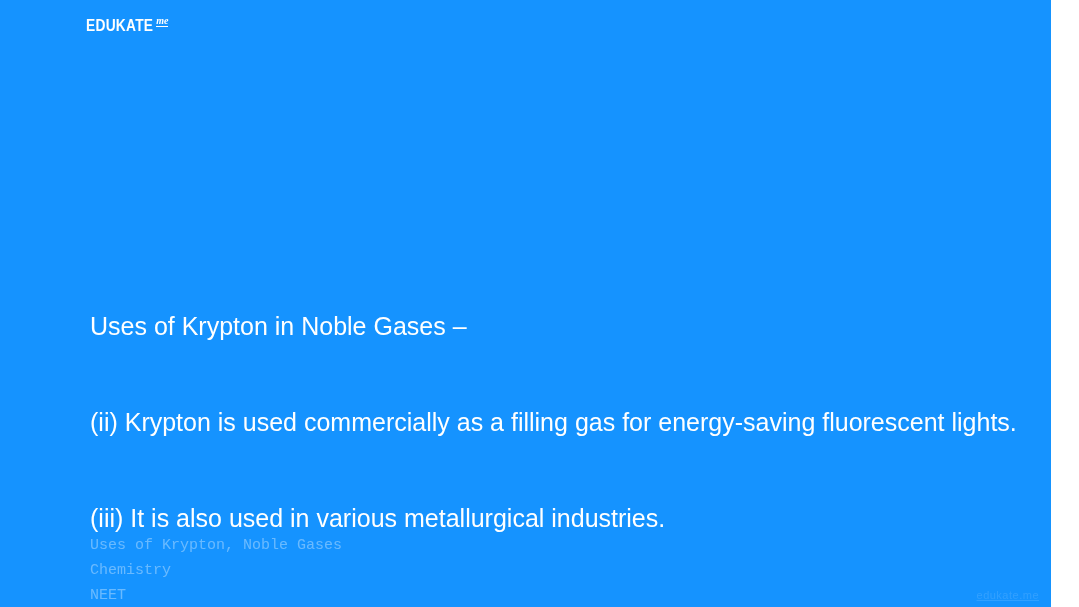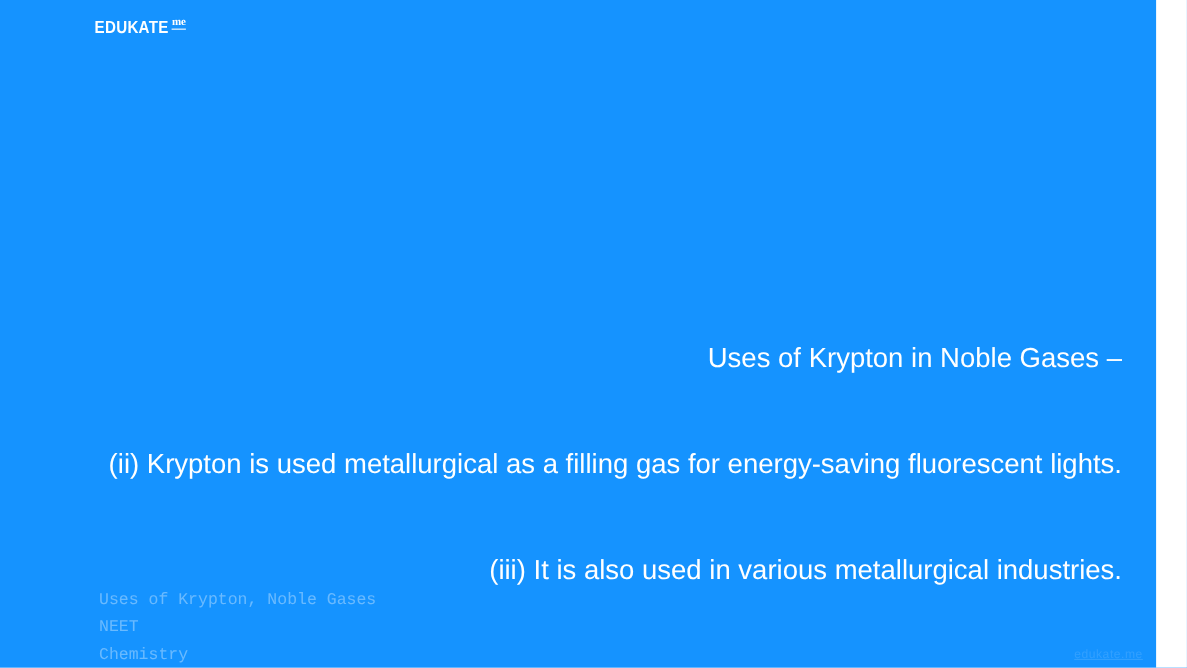--- a/index.html
+++ b/index.html
@@ -38,20 +38,21 @@
     font-weight: bold;
     font-size: 16px;
     letter-spacing: 0.3px;
     color: #ffffff;
     transform: scaleX(0.86);
     transform-origin: left top;
     display: inline-block;
   }
   .brand-sup {
     font-family: "Liberation Serif", serif;
+    font-style: italic;
     font-size: 10px;
     font-weight: 600;
     color: #ffffff;
     position: relative;
     top: -2px;
     margin-left: -8px;
     border-bottom: 1.5px solid #ffffff;
     padding-bottom: 0px;
     line-height: 1;
     display: inline-block;
@@ -80,21 +81,20 @@
     width: 930px;
     font-family: "Liberation Sans", sans-serif;
     font-weight: normal;
     font-size: 25px;
     line-height: 32px;
     color: #ffffff;
     white-space: pre-wrap;
   }
   .body-line {
     display: block;
-    text-align: right;
   }
 
   
   .footer {
     position: absolute;
     left: 90px;
     top: 533px;
     font-family: Liberation Mono, monospace;
     font-size: 15px;
     line-height: 25px;
@@ -123,26 +123,26 @@
 <div class="slide">
 
   <div class="brand">
     <span class="brand-word">EDUKATE</span>
     <span class="brand-sup">me</span>
   </div>
 
 
   <div class="body-text">
     <span class="body-line">Uses of Krypton in Noble Gases –</span>
-    <span class="body-line">(ii) Krypton is used metallurgical as a filling gas for energy-saving fluorescent lights.</span>
+    <span class="body-line">(ii) Krypton is used commercially as a filling gas for energy-saving fluorescent lights.</span>
     <span class="body-line">(iii) It is also used in various metallurgical industries.</span>
     
   </div>
 
   <div class="footer">
     <span class="footer-line">Uses of Krypton, Noble Gases</span>
+    <span class="footer-line">Chemistry</span>
     <span class="footer-line">NEET</span>
-    <span class="footer-line">Chemistry</span>
   </div>
 
   <div class="watermark">edukate.me</div>
 
 </div>
 
 </body></html>

